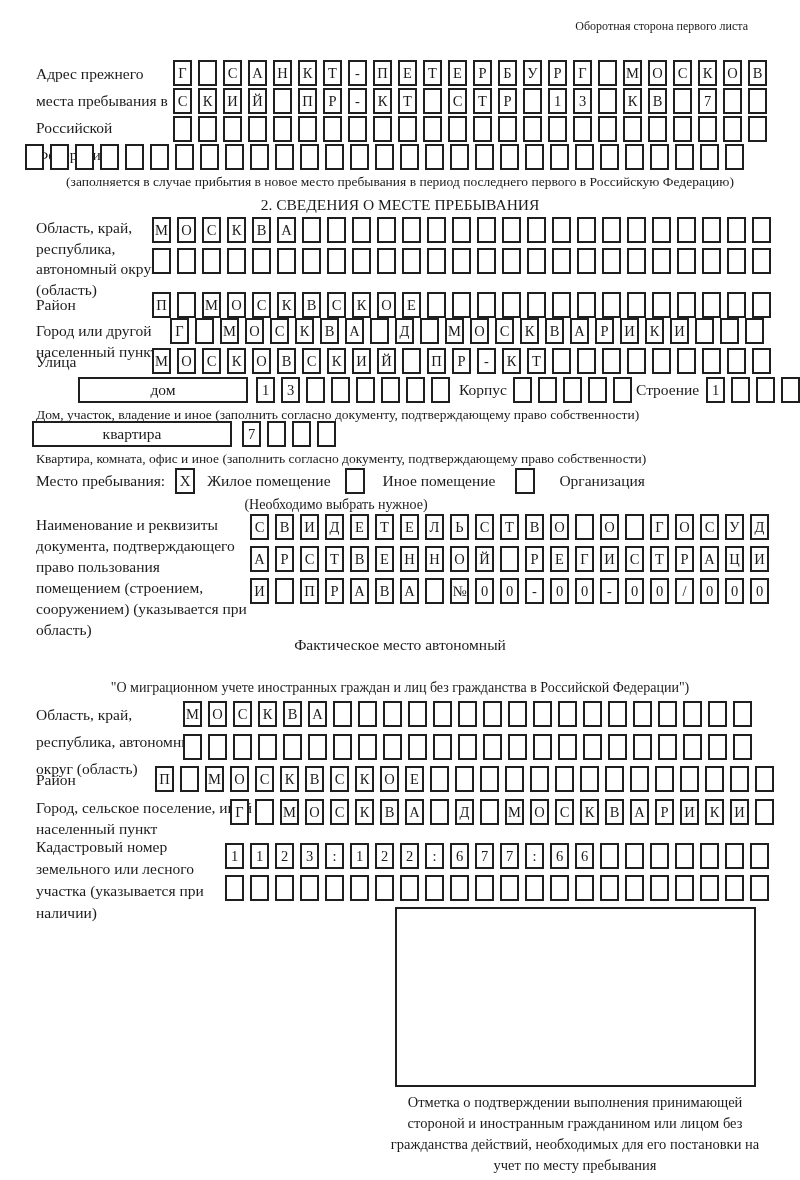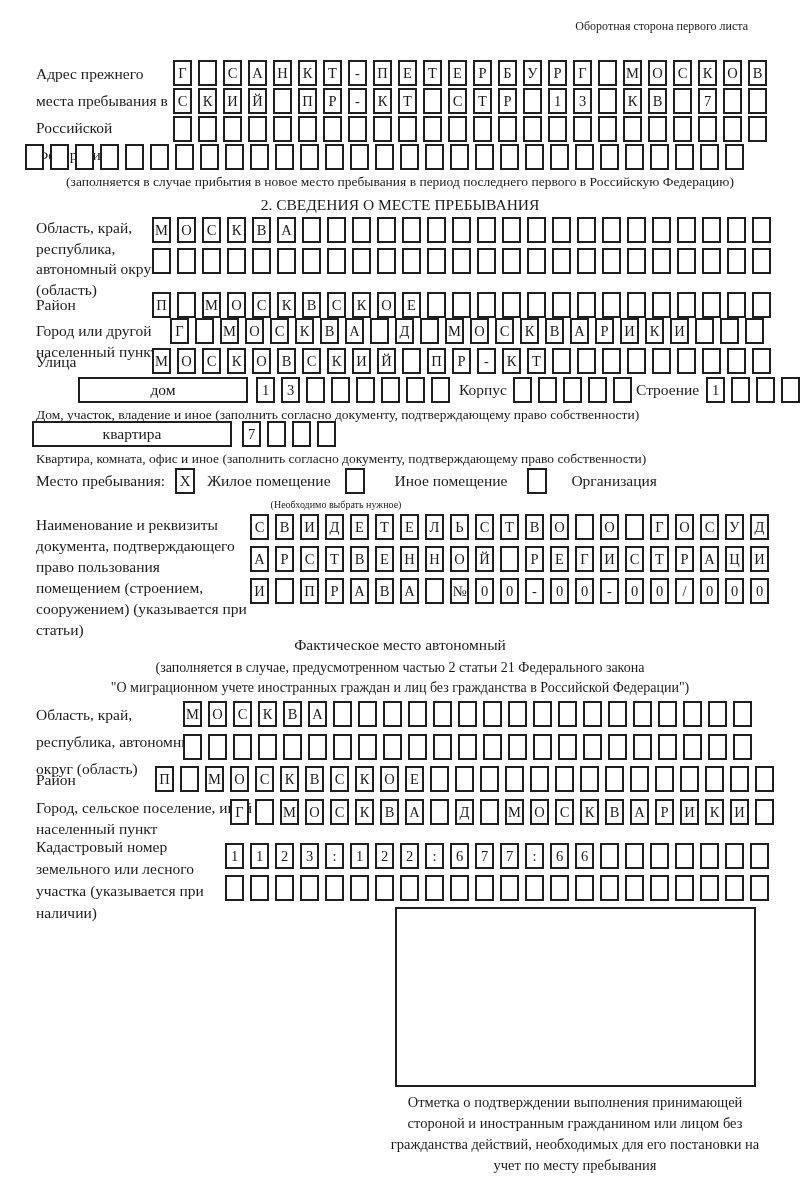--- a/index.html
+++ b/index.html
@@ -338,27 +338,27 @@
         <span class="cell"></span>
       </div>
   </div>
   <div class="cap" style="left:36px; top:450px;">Квартира, комната, офис и иное (заполнить согласно документу, подтверждающему право собственности)</div>
 
   <div class="inlinerow" style="left:36px; top:468px;">
     <span class="itxt">Место пребывания:</span>
     <span class="checkbox" style="margin-left:10px;">X</span>
     <span class="itxt" style="margin-left:12px;">Жилое помещение</span>
     <span class="checkbox" style="margin-left:14px;"></span>
-    <span class="itxt" style="margin-left:30px;">Иное помещение</span>
+    <span class="itxt" style="margin-left:18px;">Иное помещение</span>
     <span class="checkbox" style="margin-left:20px;"></span>
     <span class="itxt" style="margin-left:24px;">Организация</span>
   </div>
-  <div class="cap" style="left:36px; top:496px; width:600px; text-align:center; font-size:10px;">(Необходимо выбрать нужное)</div>
-
-  <div class="lbl" style="left:36px; top:514px; width:212px;">Наименование и реквизиты документа, подтверждающего право пользования помещением (строением, сооружением) (указывается при статьи)</div>
+  <div class="cap" style="left:36px; top:496px; width:600px; text-align:center; font-size:14px;">(Необходимо выбрать нужное)</div>
+
+  <div class="lbl" style="left:36px; top:514px; width:212px;">Наименование и реквизиты документа, подтверждающего право пользования помещением (строением, сооружением) (указывается при область)</div>
   <div class="row" style="left:250px; top:514px;">
       <span class="cell">С</span>
       <span class="cell">В</span>
       <span class="cell">И</span>
       <span class="cell">Д</span>
       <span class="cell">Е</span>
       <span class="cell">Т</span>
       <span class="cell">Е</span>
       <span class="cell">Л</span>
       <span class="cell">Ь</span>
@@ -416,21 +416,20 @@
       <span class="cell">-</span>
       <span class="cell">0</span>
       <span class="cell">0</span>
       <span class="cell">/</span>
       <span class="cell">0</span>
       <span class="cell">0</span>
       <span class="cell">0</span>
     </div>
 
   <div class="lbl bold center" style="top:634px; position:absolute;">Фактическое место автономный</div>
-  <div class="cap center" style="top:659px; font-size:14px;">(заполняется в случае, предусмотренном частью 2 статьи 21 Федерального закона</div>
   <div class="cap center" style="top:679px; font-size:14px;">"О миграционном учете иностранных граждан и лиц без гражданства в Российской Федерации")</div>
 
   <div class="lbl" style="left:36px; top:701px; width:175px; line-height:27px;">Область, край, республика, автономный округ (область)</div>
   <div class="row" style="left:183px; top:701px;">
       <span class="cell">М</span>
       <span class="cell">О</span>
       <span class="cell">С</span>
       <span class="cell">К</span>
       <span class="cell">В</span>
       <span class="cell">А</span>

